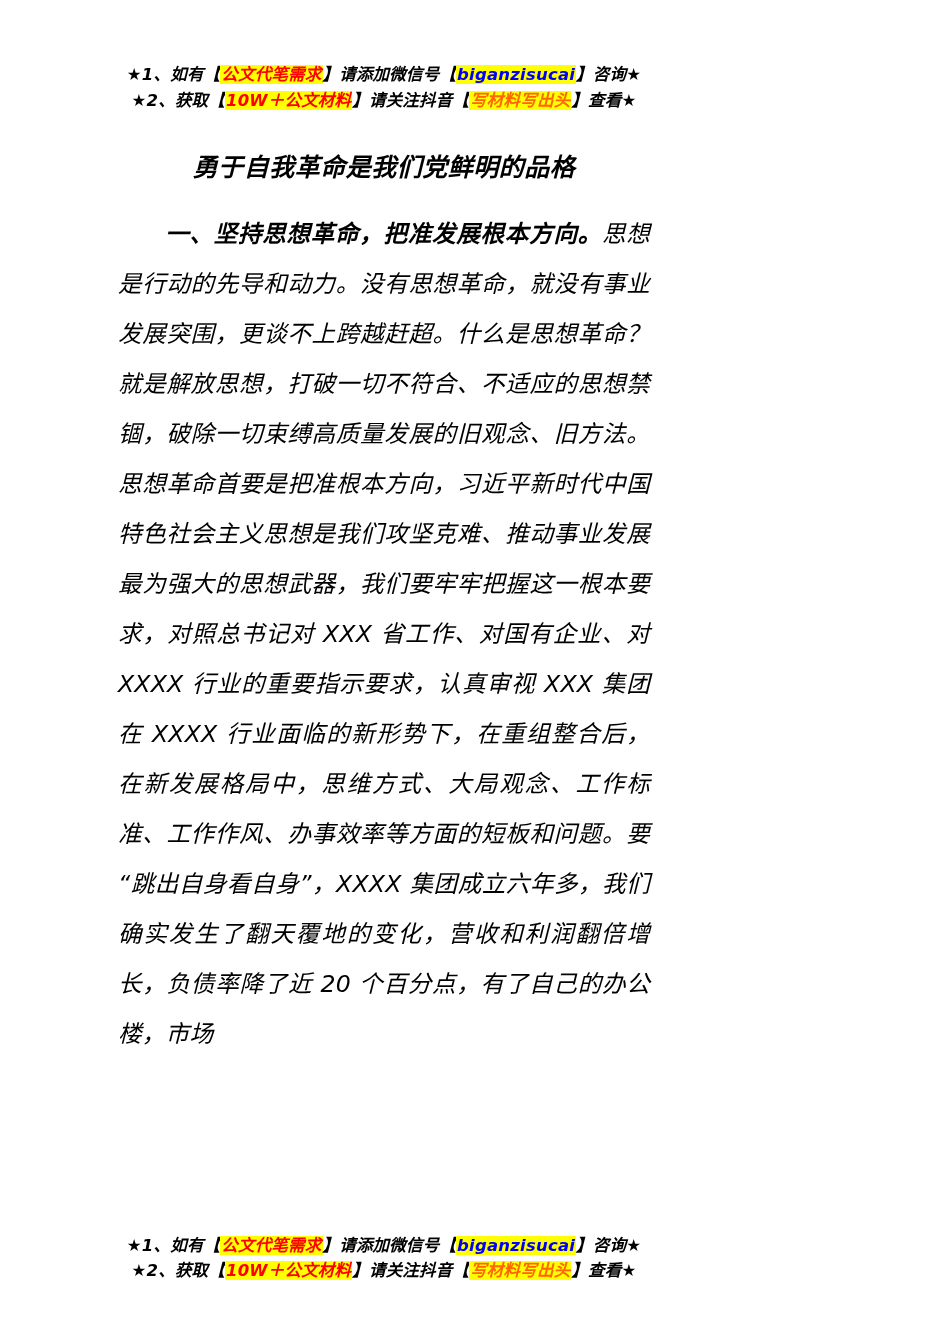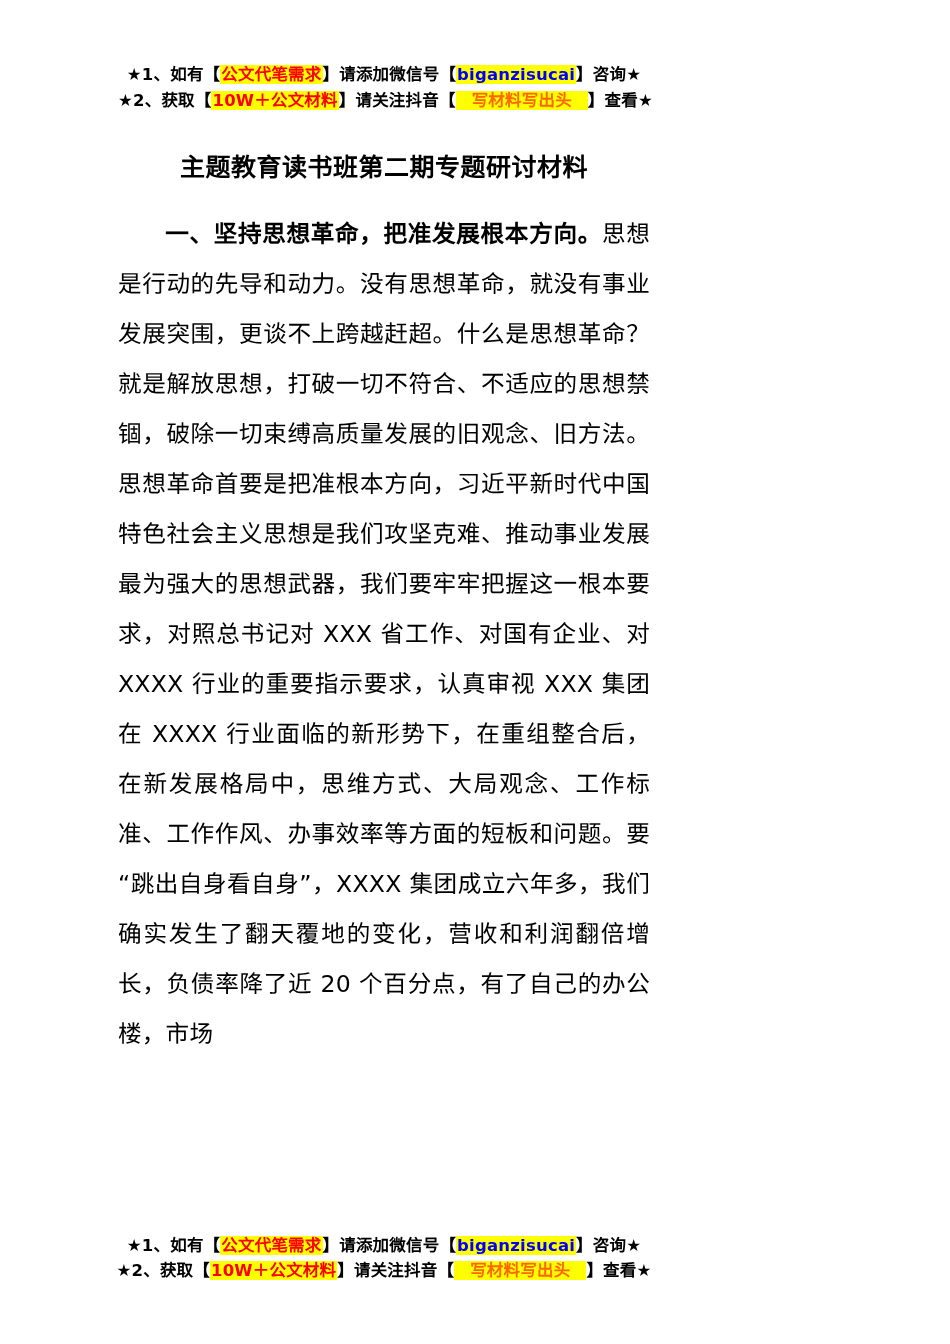--- a/index.html
+++ b/index.html
@@ -14,20 +14,21 @@
     color: #000000;
     position: relative;
     overflow: hidden;
   }
   .page {
     width: 768px;
     height: 1344px;
     box-sizing: border-box;
     padding: 56px 118px 0 118px;
     position: relative;
+    font-style: italic;
   }
 
   
   .promo {
     text-align: center;
     line-height: 1.55;
     font-size: 16.5px;
     font-weight: bold;
     letter-spacing: 0.2px;
     white-space: nowrap;
@@ -47,21 +48,21 @@
   .hl-blue {
     background: #ffff00;
     color: #0000ff;
     font-weight: bold;
     padding: 0 1px;
   }
   .hl-orange {
     background: #ffff00;
     color: #ff6600;
     font-weight: bold;
-    padding: 0 16px;
+    padding: 0 1px;
   }
   .promo-top { margin-top: 6px; }
 
   
   .doc-title {
     text-align: center;
     font-size: 25px;
     font-weight: bold;
     letter-spacing: 0.5px;
     margin: 34px 0 26px 0;
@@ -94,21 +95,21 @@
 </head>
 <body>
 
 <div class="page">
 
   <div class="promo promo-top">
     <span class="promo-line"><span class="star">★</span><span class="plain">1、如有</span><span class="brk">【</span><span class="hl-red">公文代笔需求</span><span class="brk">】</span><span class="plain">请添加微信号</span><span class="brk">【</span><span class="hl-blue">biganzisucai</span><span class="brk">】</span><span class="plain">咨询</span><span class="star">★</span></span>
     <span class="promo-line"><span class="star">★</span><span class="plain">2、获取</span><span class="brk">【</span><span class="hl-red">10W＋公文材料</span><span class="brk">】</span><span class="plain">请关注抖音</span><span class="brk">【</span><span class="hl-orange">写材料写出头</span><span class="brk">】</span><span class="plain">查看</span><span class="star">★</span></span>
   </div>
 
-  <h1 class="doc-title">主题教育读书班第二期专题研讨材料</h1>
+  <h1 class="doc-title">勇于自我革命是我们党鲜明的品格</h1>
 
   <div class="body-text">
 
 
     <p class="para"><span class="lead-bold">一、坚持思想革命，把准发展根本方向。</span><span>思想是行动的先导和动力。没有思想革命，就没有事业发展突围，更谈不上跨越赶超。什么是思想革命？就是解放思想，打破一切不符合、不适应的思想禁锢，破除一切束缚高质量发展的旧观念、旧方法。思想革命首要是把准根本方向，习近平新时代中国特色社会主义思想是我们攻坚克难、推动事业发展最为强大的思想武器，我们要牢牢把握这一根本要求，对照总书记对 XXX 省工作、对国有企业、对 XXXX 行业的重要指示要求，认真审视 XXX 集团在 XXXX 行业面临的新形势下，在重组整合后，在新发展格局中，思维方式、大局观念、工作标准、工作作风、办事效率等方面的短板和问题。要“跳出自身看自身”，XXXX 集团成立六年多，我们确实发生了翻天覆地的变化，营收和利润翻倍增长，负债率降了近 20 个百分点，有了自己的办公楼，市场</span></p>
 
   </div>
 
   <div class="promo promo-bottom">
     <span class="promo-line"><span class="star">★</span><span class="plain">1、如有</span><span class="brk">【</span><span class="hl-red">公文代笔需求</span><span class="brk">】</span><span class="plain">请添加微信号</span><span class="brk">【</span><span class="hl-blue">biganzisucai</span><span class="brk">】</span><span class="plain">咨询</span><span class="star">★</span></span>

